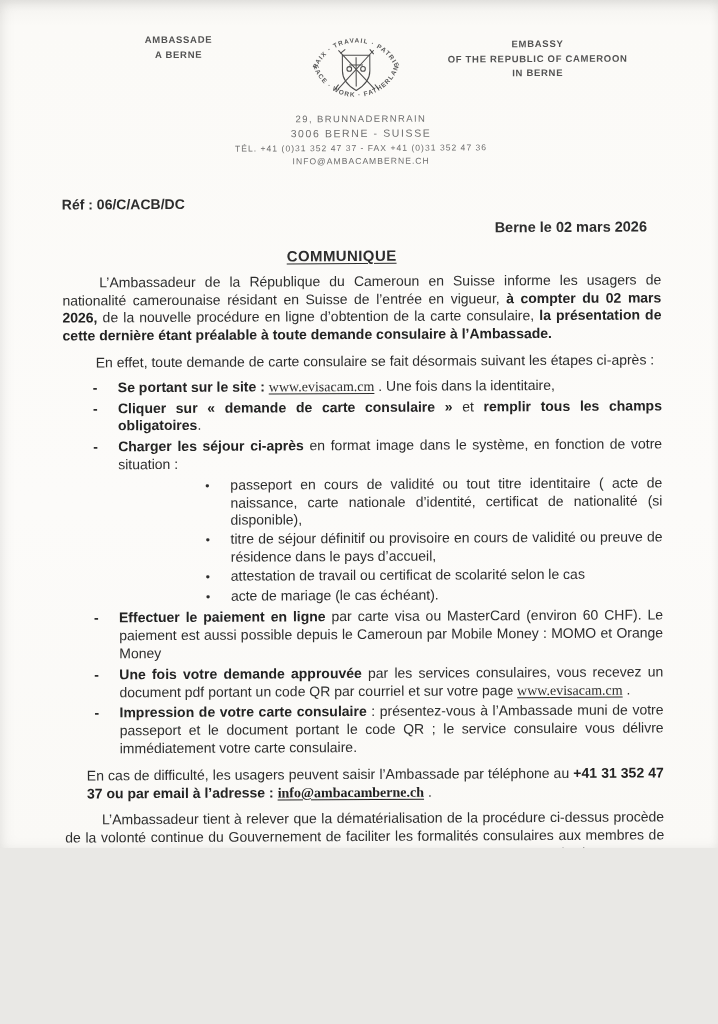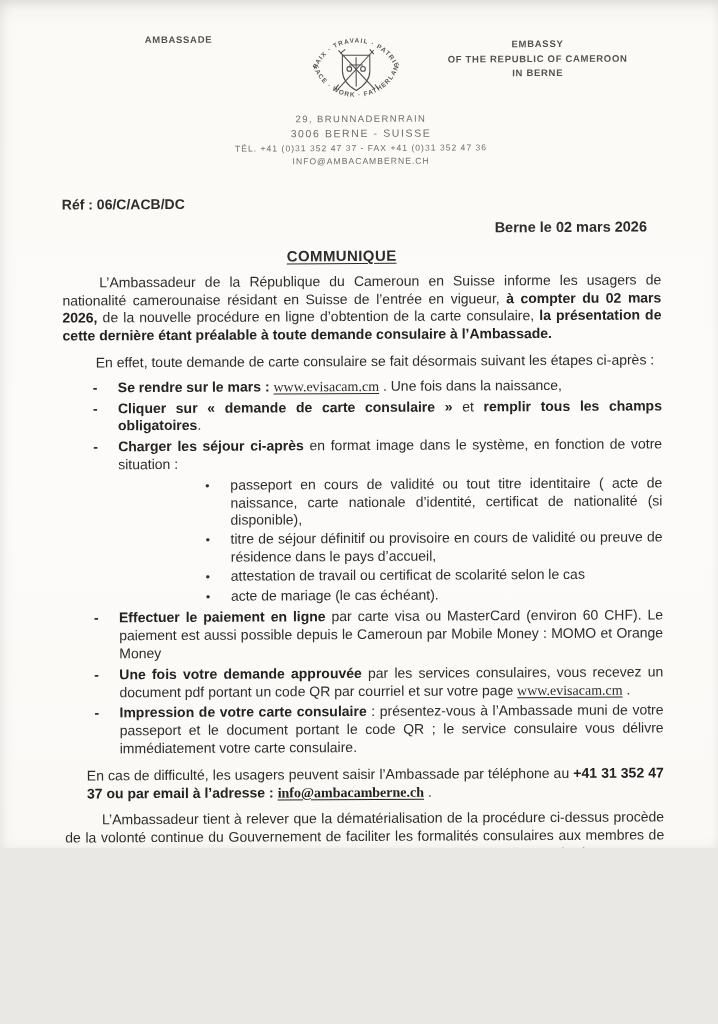--- a/index.html
+++ b/index.html
@@ -51,20 +51,21 @@
 </style>
 </head>
 <body>
 
 <div class="page">
   <div class="content">
 
     <div class="letterhead">
       <div class="org org-fr">
         <div>AMBASSADE</div>
+        <div>A BERNE</div>
       </div>
       <svg class="crest" viewBox="0 0 120 94">
         <defs>
           <path id="c-top" d="M18,54 A44,44 0 0 1 102,54"></path>
           <path id="c-bot" d="M16,46 A46,46 0 0 0 104,46"></path>
         </defs>
         <text font-size="6.6" fill="#5a5a5a" letter-spacing="1.1" font-weight="bold">
           <textPath href="#c-top" startOffset="50%" text-anchor="middle">PAIX · TRAVAIL · PATRIE</textPath>
         </text>
         <text font-size="6.6" fill="#5a5a5a" letter-spacing="1.1" font-weight="bold">
@@ -97,21 +98,21 @@
     <div class="date">Berne le 02 mars 2026</div>
     <div class="title u">COMMUNIQUE</div>
 
     <p class="para ind"><span>L’Ambassadeur de la République du Cameroun en Suisse informe les usagers de nationalité camerounaise résidant en Suisse de l’entrée en vigueur, </span><span class="b">à compter du 02 mars 2026,</span><span> de la nouvelle procédure en ligne d’obtention de la carte consulaire, </span><span class="b">la présentation de cette dernière étant préalable à toute demande consulaire à l’Ambassade.</span></p>
 
     <p class="para ind2">En effet, toute demande de carte consulaire se fait désormais suivant les étapes ci-après :</p>
 
     <div class="list">
       <div class="dash-item">
         <span class="mk">-</span>
-        <span class="tx"><span class="b">Se rendre sur le mars</span><span class="b"> : </span><span class="lnk">www.evisacam.cm</span><span> . Une fois dans la naissance,</span></span>
+        <span class="tx"><span class="b">Se portant sur le site</span><span class="b"> : </span><span class="lnk">www.evisacam.cm</span><span> . Une fois dans la identitaire,</span></span>
       </div>
       <div class="dash-item">
         <span class="mk">-</span>
         <span class="tx"><span class="b">Cliquer sur « demande de carte consulaire »</span><span> et </span><span class="b">remplir tous les champs obligatoires</span><span>.</span></span>
       </div>
       <div class="dash-item">
         <span class="mk">-</span>
         <span class="tx"><span class="b">Charger les séjour ci-après</span><span> en format image dans le système, en fonction de votre situation :</span></span>
       </div>
 

